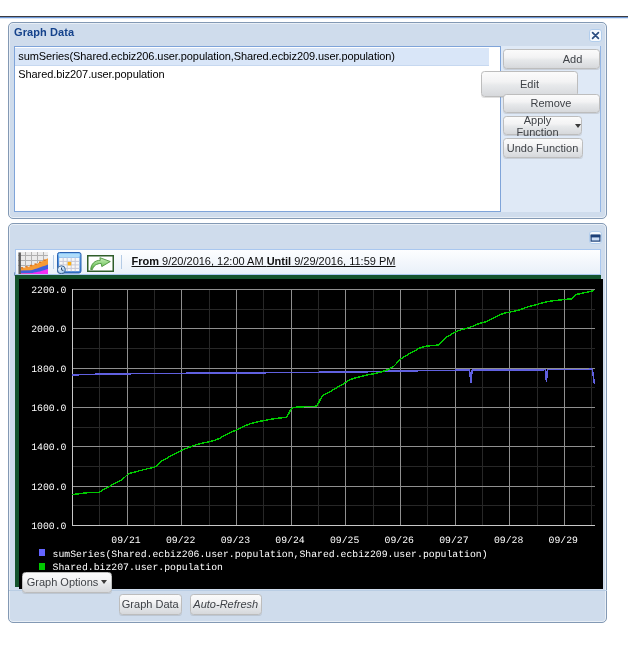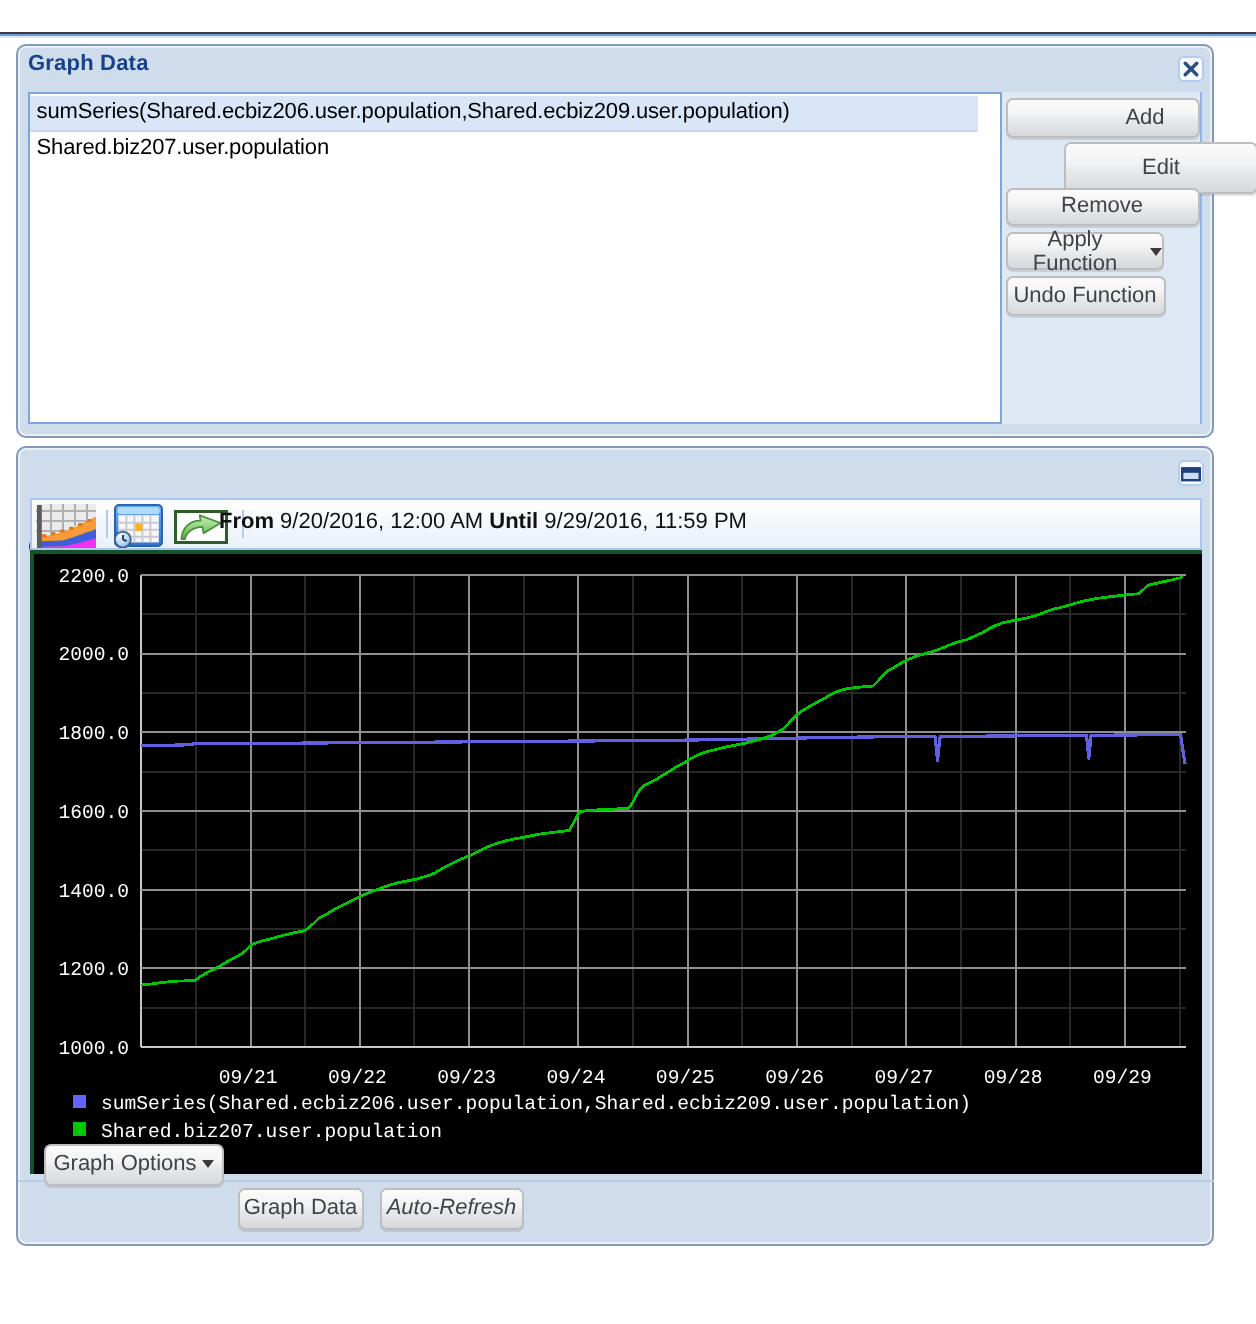--- a/index.html
+++ b/index.html
@@ -26,21 +26,21 @@
 
   <div class="abs" style="left:5px;top:23.2px;width:487px;height:166.3px;background:#ffffff;border:1px solid #7fa4d9;">
     <div class="abs" style="left:0;top:0.6px;width:474px;height:17.8px;background:#d9e6f8;border-bottom:1px solid #c6d8f0;"></div>
     <div class="abs" style="left:3.3px;top:2.5px;font-size:11px;letter-spacing:-0.084px;color:#000;white-space:pre;">sumSeries(Shared.ecbiz206.user.population,Shared.ecbiz209.user.population)</div>
     <div class="abs" style="left:3.3px;top:21.1px;font-size:11px;letter-spacing:-0.084px;color:#000;white-space:pre;">Shared.biz207.user.population</div>
   </div>
 
   <div class="abs" style="left:492px;top:23.2px;width:100px;height:166.3px;background:#dfe9f6;border-right:1px solid #93b5e4;"></div>
 </div>
 <div class="btn side" style="left:502.5px;top:49px;width:97px;height:19.6px;padding-left:43px;">Add</div>
-<div class="btn side" style="left:532px;top:71.3px;width:97px;height:26px;">Edit</div>
+<div class="btn side" style="left:481px;top:71.3px;width:97px;height:26px;">Edit</div>
 <div class="btn side" style="left:502.5px;top:93.6px;width:97px;height:19.6px;">Remove</div>
 <div class="btn side" style="left:502.5px;top:115.9px;width:79px;height:19.6px;">Apply Function <span class="dn"></span></div>
 <div class="btn side" style="left:502.5px;top:138.2px;width:80px;height:19.6px;text-align:right;">Undo Function</div>
 
 <div class="win" style="top:223px;height:400px;">
   <div class="wtitle" style="top:2px;margin-top:42px;">Graphite Composer</div>
   <div class="abs" style="left:579.5px;top:5.5px;"><svg width="13" height="13" viewBox="0 0 13 13">
 <rect x="0.5" y="0.5" width="12" height="12" rx="2.5" fill="#f6fafe" stroke="#b2cdec"></rect>
 <rect x="2.1" y="4.2" width="8.8" height="5.9" fill="#ccddf4" stroke="#1d4179" stroke-width="1.2"></rect>
 <rect x="1.8" y="3.7" width="9.4" height="2.7" fill="#1d4179"></rect>
@@ -107,24 +107,24 @@
           <linearGradient id="ag" x1="0" y1="0" x2="0" y2="1">
             <stop offset="0" stop-color="#caf0bc"></stop>
             <stop offset="0.5" stop-color="#8fd47d"></stop>
             <stop offset="1" stop-color="#57a844"></stop>
           </linearGradient>
         </defs>
 <rect x="0.75" y="0.75" width="25.5" height="15.5" fill="#ffffff" stroke="#2f5d2a" stroke-width="1.5"></rect>
 <path d="M 3.7,14.6 C 4.0,9.0 7.8,5.2 13.3,5.3 L 12.9,2.7 L 23.3,6.5 L 14.8,11.6 L 14.2,8.4 C 9.7,8.5 6.3,10.9 5.4,14.6 Z" fill="url(#ag)" stroke="#49913c" stroke-width="0.9" stroke-linejoin="round"></path>
 </svg></div>
   <div class="tsep" style="left:105px;"></div>
-  <div class="abs" style="left:94px;top:5.5px;font-size:11px;color:#111;white-space:pre;"><b>From</b> 9/20/2016, 12:00 AM <b>Until</b> 9/29/2016, 11:59 PM</div>
+  <div class="abs" style="left:116px;top:5.5px;font-size:11px;color:#111;white-space:pre;text-decoration:underline;"><b>From</b> 9/20/2016, 12:00 AM <b>Until</b> 9/29/2016, 11:59 PM</div>
 </div>
 
-<div class="abs" style="left:14.5px;top:275px;width:586.5px;height:312.3px;background:#000;border:2px solid #14532d;">
+<div class="abs" style="left:14.5px;top:275px;width:586.5px;height:312.3px;background:#000;border:4px solid #14532d;">
 <svg width="584" height="310.3" viewBox="0 0 584 310.3" shape-rendering="crispEdges" text-rendering="geometricPrecision">
       <rect x="0" y="0" width="584" height="310.3" fill="#000000"></rect>
       <line x1="80.92" y1="10.4" x2="80.92" y2="246.6" stroke="#272727" stroke-width="1.0"></line>
       <line x1="135.57" y1="10.4" x2="135.57" y2="246.6" stroke="#272727" stroke-width="1.0"></line>
       <line x1="190.22" y1="10.4" x2="190.22" y2="246.6" stroke="#272727" stroke-width="1.0"></line>
       <line x1="244.88" y1="10.4" x2="244.88" y2="246.6" stroke="#272727" stroke-width="1.0"></line>
       <line x1="299.52" y1="10.4" x2="299.52" y2="246.6" stroke="#272727" stroke-width="1.0"></line>
       <line x1="354.17" y1="10.4" x2="354.17" y2="246.6" stroke="#272727" stroke-width="1.0"></line>
       <line x1="408.82" y1="10.4" x2="408.82" y2="246.6" stroke="#272727" stroke-width="1.0"></line>
       <line x1="463.48" y1="10.4" x2="463.48" y2="246.6" stroke="#272727" stroke-width="1.0"></line>

